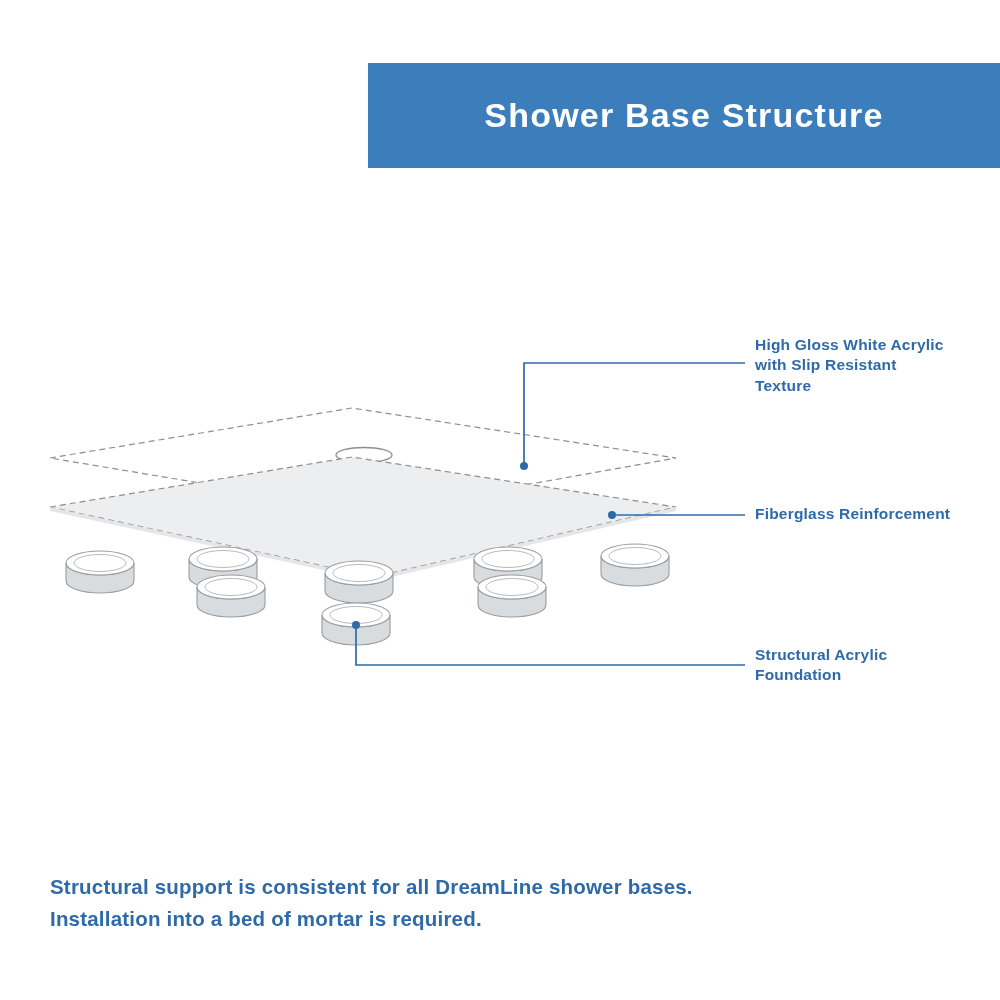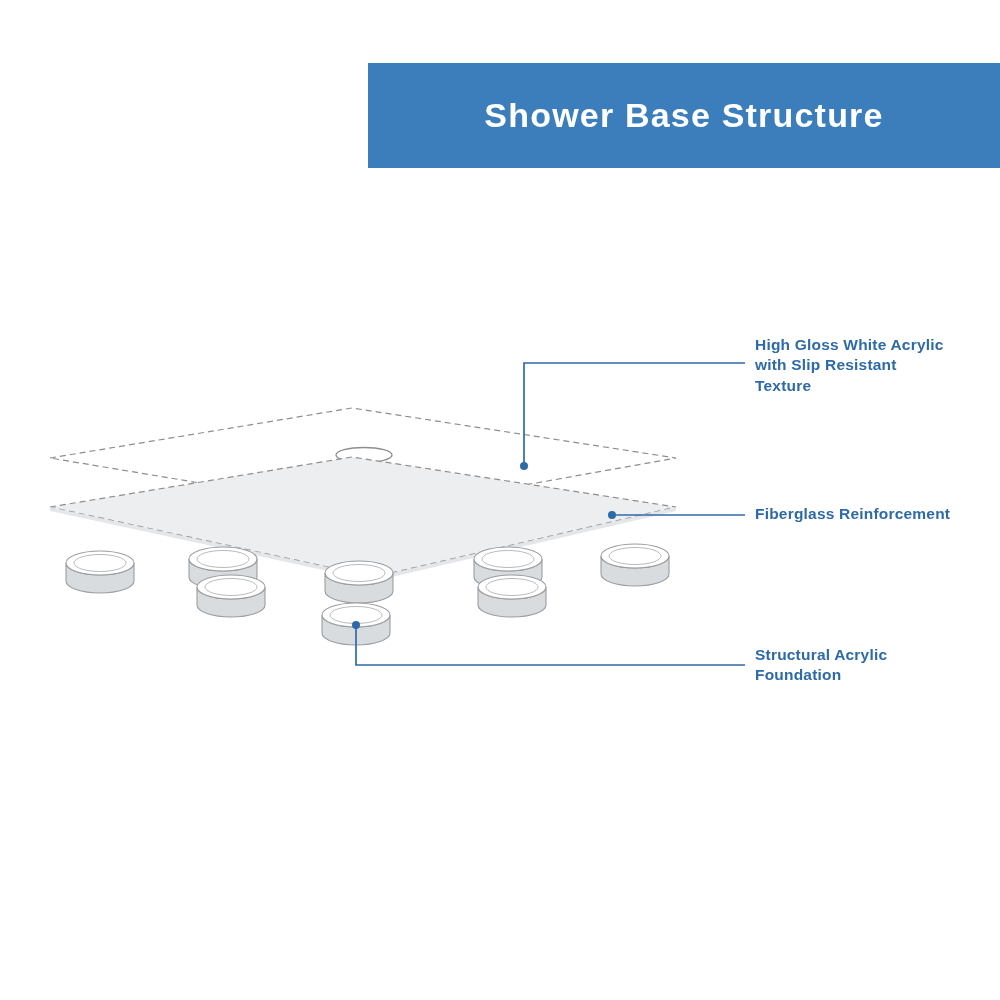--- a/index.html
+++ b/index.html
@@ -163,14 +163,15 @@
 
       <path d="M745,650 L356,650 L356,612"></path>
       <circle cx="356" cy="610" r="4" fill="#2f6aa8" stroke="none"></circle>
     </g>
   </svg>
 
   <div class="callout" id="callout-fiberglass">Fiberglass Reinforcement</div>
   <div class="callout" id="callout-acrylic">High Gloss White Acrylic with Slip Resistant Texture</div>
   <div class="callout" id="callout-support">Structural Acrylic Foundation</div>
 
+  <div id="footer-note">Structural support is consistent for all DreamLine shower bases. Installation into a bed of mortar is required.</div>
 
 </div>
 
 </body></html>

